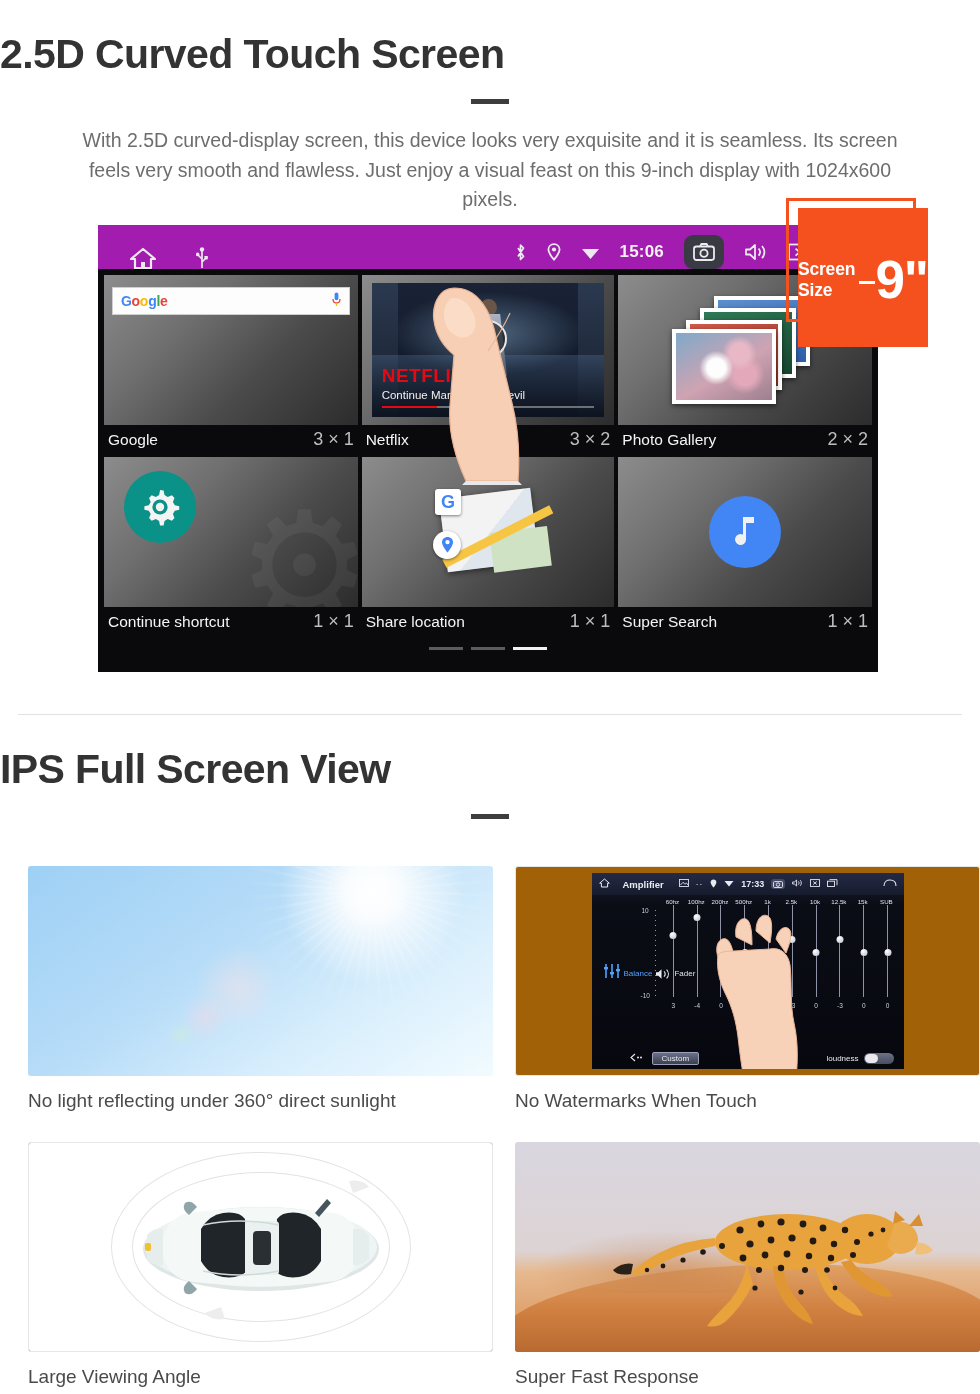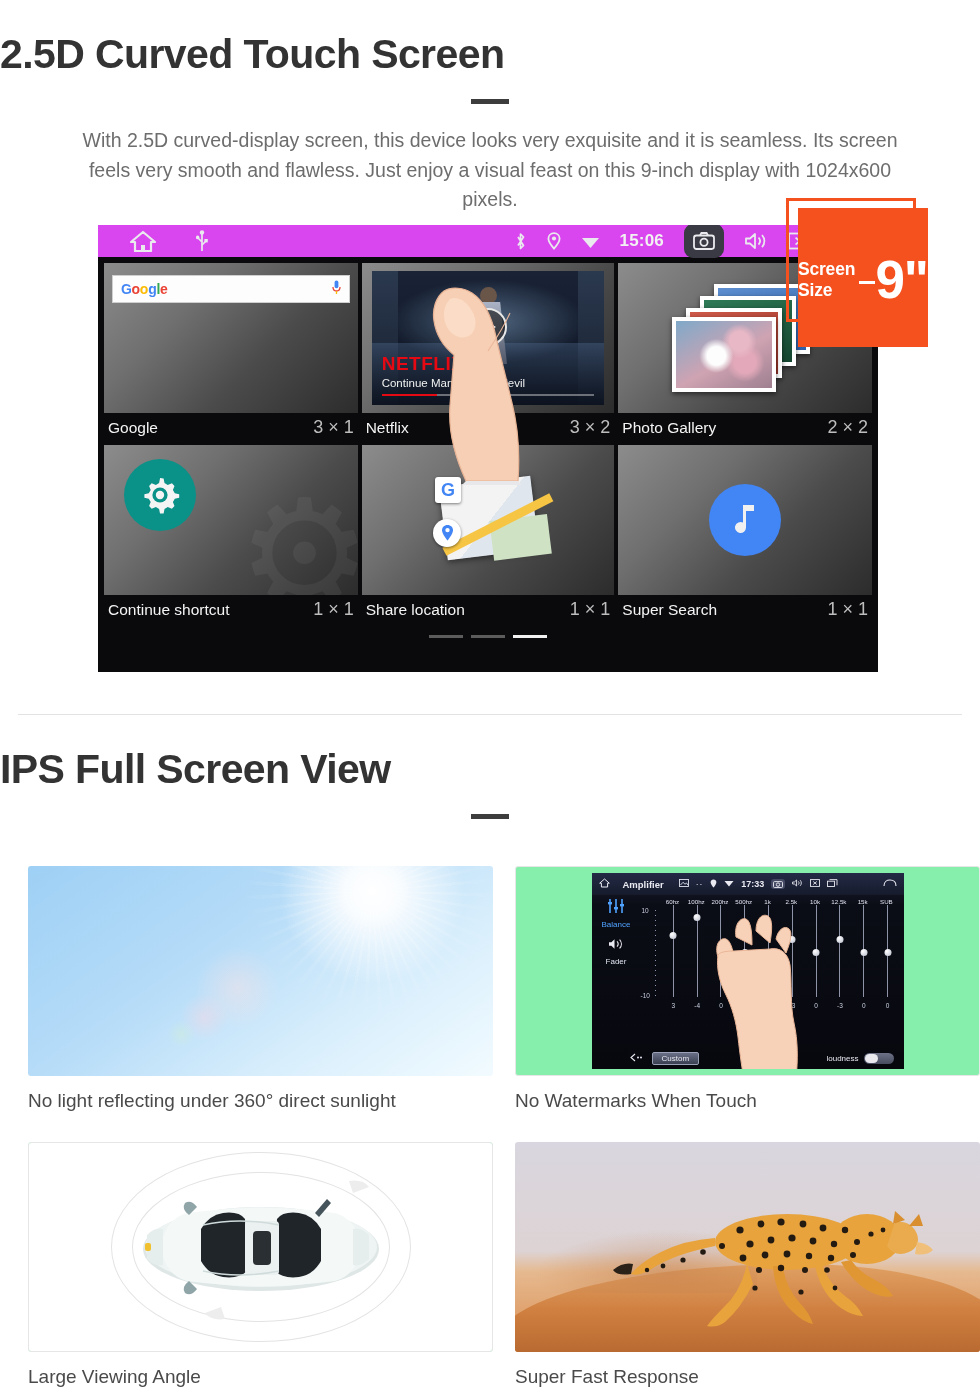--- a/index.html
+++ b/index.html
@@ -36,23 +36,23 @@
 
   
   .device {
     position: absolute;
     left: 98px; top: 225px;
     width: 780px; height: 447px;
     background: #0a0a0c;
     overflow: hidden;
   }
   .statusbar {
-    position: relative; height: 32px;
-    background: #d946ef;
-    display: flex; align-items: center;
+    position: relative; height: 44px;
+    background: #a21caf;
+    display: flex; align-items: flex-end;
   }
   .sb-left { display: flex; align-items: center; gap: 40px; padding-left: 32px; }
   .sb-right {
     margin-left: auto; display: flex; align-items: center;
     gap: 20px; padding-right: 22px;
   }
   .sb-ico { display: flex; align-items: center; justify-content: center; }
   .sb-time { color: #f2f2f2; font-size: 17px; font-weight: bold; letter-spacing: .2px; }
   .cam-btn {
     width: 40px; height: 34px; border-radius: 9px;
@@ -235,21 +235,21 @@
   .section-two { position: absolute; top: 745px; left: 0; width: 980px; }
   .grid2 {
     display: grid; grid-template-columns: 465px 465px; gap: 30px 22px;
     padding: 47px 28px 0 28px;
   }
   .cellwrap { width: 465px; }
   .imgbox {
     width: 465px; height: 210px; overflow: hidden; position: relative;
     border-radius: 3px;
   }
-  .imgbox.framed { border: 1px solid #e6e6e6; background: #86efac; }
+  .imgbox.framed { border: 1px solid #e6e6e6; background: #a16207; }
   .caption { font-size: 19px; color: #4a4a4a; padding-top: 14px; }
 
   
   .sky {
     width: 100%; height: 100%;
     background:
       radial-gradient(circle 150px at 74% 12%, #ffffff 0%, rgba(255,255,255,.9) 18%, rgba(226,243,255,0) 62%),
       radial-gradient(circle 60px at 45% 58%, rgba(255,226,226,.42), rgba(255,226,226,0) 70%),
       radial-gradient(circle 34px at 38% 72%, rgba(255,214,224,.42), rgba(255,214,224,0) 70%),
       radial-gradient(circle 20px at 33% 80%, rgba(210,240,210,.4), rgba(210,240,210,0) 70%),
@@ -276,21 +276,21 @@
     height: 22px; display: flex; align-items: center; gap: 7px;
     padding: 0 7px; color: #eaeaf2;
     background: linear-gradient(180deg,#232a45,#161b2c);
     font-size: 8.5px;
   }
   .amp-title { font-weight: bold; font-size: 9.5px; margin: 0 8px 0 6px; }
   .amp-time { font-size: 9px; font-weight: bold; }
   .amp-cam { background: #444a63; border-radius: 3px; padding: 1px 2px; display: flex; }
   .amp-main { display: flex; height: 152px; }
   .amp-side {
-    width: 44px; padding: 4px 0 0 5px; display: flex; flex-direction: column; gap: 3px; align-items: center;
+    width: 44px; padding: 4px 0 0 11px; display: flex; gap: 3px; align-items: center;
   }
   .amp-side .lbl { color: #4fa2ff; font-size: 8px; }
   .amp-eq { flex: 1; position: relative; padding: 3px 4px 0 4px; }
   .eq-hdr { display: flex; justify-content: space-between; padding: 0 2px 0 22px; }
   .eq-hdr span { color: #dfe3ef; font-size: 6.2px; width: 22px; text-align: center; }
   .eq-area { position: relative; height: 104px; display: flex; padding-left: 22px; }
   .eq-scale { position: absolute; left: 0; top: 2px; bottom: 10px; width: 22px; color: #c9cde0; font-size: 6.5px; }
   .eq-scale .top { position: absolute; top: 0; left: 2px; }
   .eq-scale .bot { position: absolute; bottom: 0; left: 1px; }
   .eq-scale .ticks {

